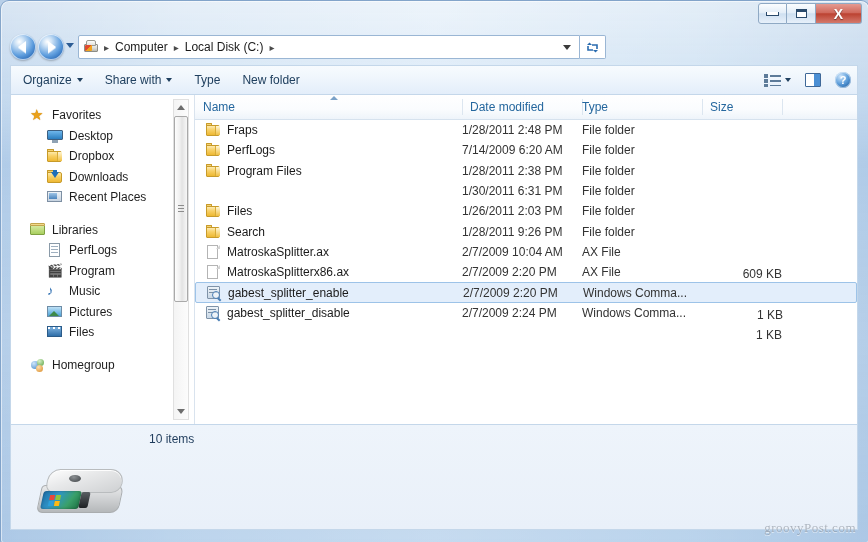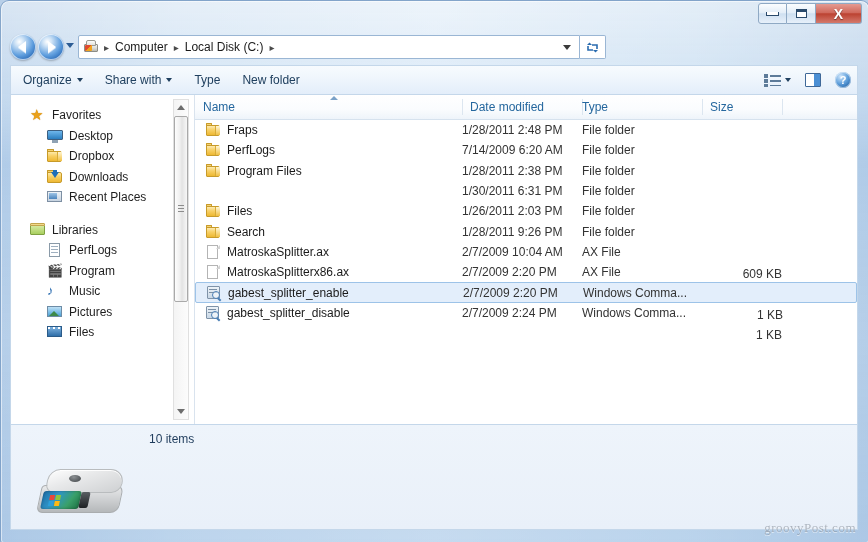--- a/index.html
+++ b/index.html
@@ -572,20 +572,28 @@
             <i class="f"></i>
               <i class="h" style="left:1px"></i>
               <i class="h" style="left:6px"></i>
               <i class="h" style="left:11px"></i>
           </span>
           <span>Files</span>
         </div>
 
         <div class="nav-spacer"></div>
 
+        <div class="nav-item root">
+          <span class="nav-ico ic-home">
+              <i class="d1"></i>
+              <i class="d2"></i>
+              <i class="d3"></i>
+            </span>
+          <span>Homegroup</span>
+        </div>
       </div>
 
       <div id="sb-scroll">
         <div class="arrowbox up">
             <span class="tri-up"></span>
           </div>
         <div id="sb-thumb">
           <span class="grip">
               <i></i>
               <i></i>

